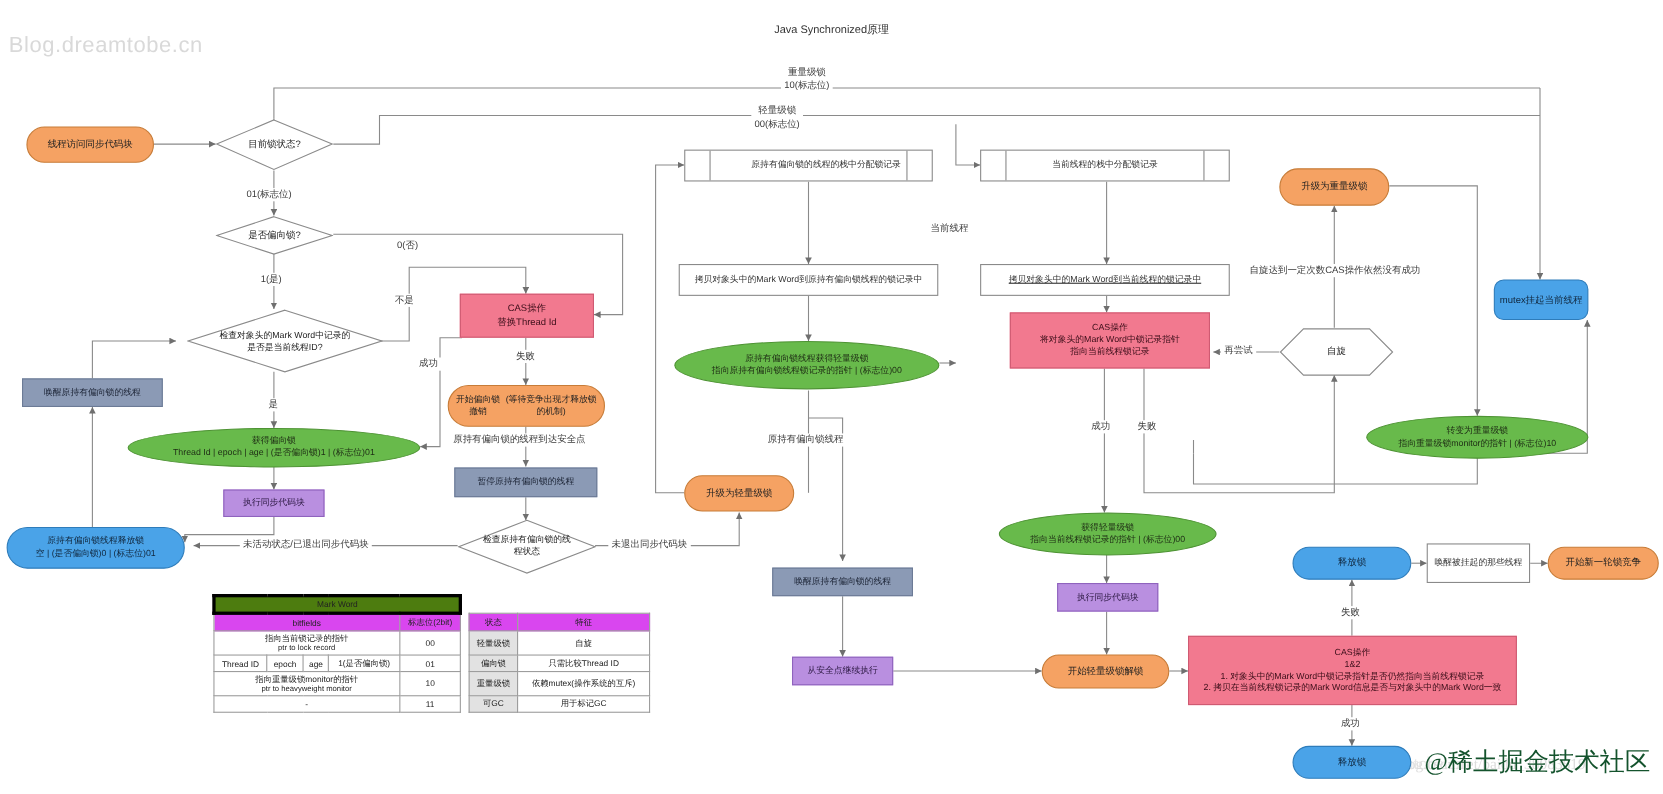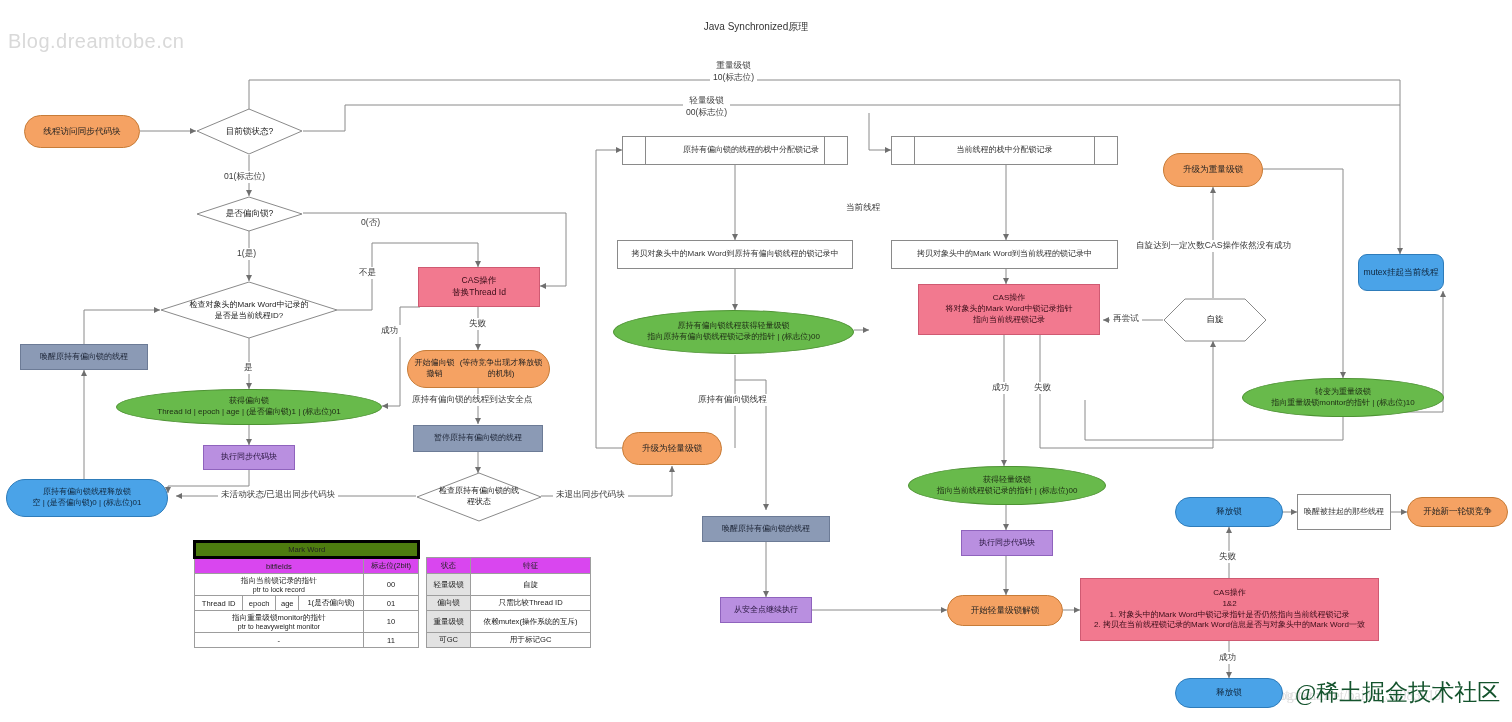--- a/index.html
+++ b/index.html
@@ -173,21 +173,21 @@
     <span style="position:relative">目前锁状态?</span>
   </div>
 
   <div class="node t9" style="left:196px;top:196px;width:107px;height:36px;">
     <svg style="position:absolute;left:0;top:0" width="107" height="36">
         <polygon points="53,1 106,18 53,35 1,18" fill="#fff" stroke="#8a8a8a"></polygon>
       </svg>
     <span style="position:relative">是否偏向锁?</span>
   </div>
 
-  <div class="node t85" style="left:160px;top:281px;width:178px;height:58px;">
+  <div class="node t85" style="left:170px;top:281px;width:178px;height:58px;">
     <svg style="position:absolute;left:0;top:0" width="178" height="58">
         <polygon points="89,1 177,29 89,57 1,29" fill="#fff" stroke="#8a8a8a"></polygon>
       </svg>
     <span style="position:relative;display:block;line-height:1.4">
       <span>检查对象头的Mark Word中记录的</span><br>
       <span>是否是当前线程ID?</span>
     </span>
   </div>
 
   <div class="node rect slate t85" style="left:20px;top:344px;width:128px;height:26px;">唤醒原持有偏向锁的线程</div>
@@ -244,21 +244,21 @@
   <div class="node rect slate t85" style="left:702px;top:516px;width:128px;height:26px;">唤醒原持有偏向锁的线程</div>
 
   <div class="node rect purple t85" style="left:720px;top:597px;width:92px;height:26px;">从安全点继续执行</div>
 
   <div class="node rect white t85" style="left:891px;top:136px;width:227px;height:29px;">
     <span style="position:absolute;left:22px;top:0;bottom:0;border-left:1px solid #8a8a8a;"></span>
     <span style="position:absolute;right:22px;top:0;bottom:0;border-right:1px solid #8a8a8a;"></span>
     <span>当前线程的栈中分配锁记录</span>
   </div>
 
-  <div class="node rect white t85" style="left:891px;top:240px;width:227px;height:29px;">拷贝对象头中的Mark Word到当前线程的锁记录中</div>
+  <div class="node rect white t85" style="left:891px;top:240px;width:227px;height:29px;text-decoration:underline;">拷贝对象头中的Mark Word到当前线程的锁记录中</div>
 
   <div class="node rect pink t85" style="left:918px;top:284px;width:182px;height:51px;flex-direction:column;">
     <span>CAS操作</span>
     <span>将对象头的Mark Word中锁记录指针</span>
     <span>指向当前线程锁记录</span>
   </div>
 
   <div class="node t9" style="left:1163px;top:298px;width:104px;height:44px;">
     <svg style="position:absolute;left:0;top:0" width="104" height="44">
         <polygon points="22,1 82,1 103,22 82,43 22,43 1,22" fill="#fff" stroke="#8a8a8a"></polygon>

